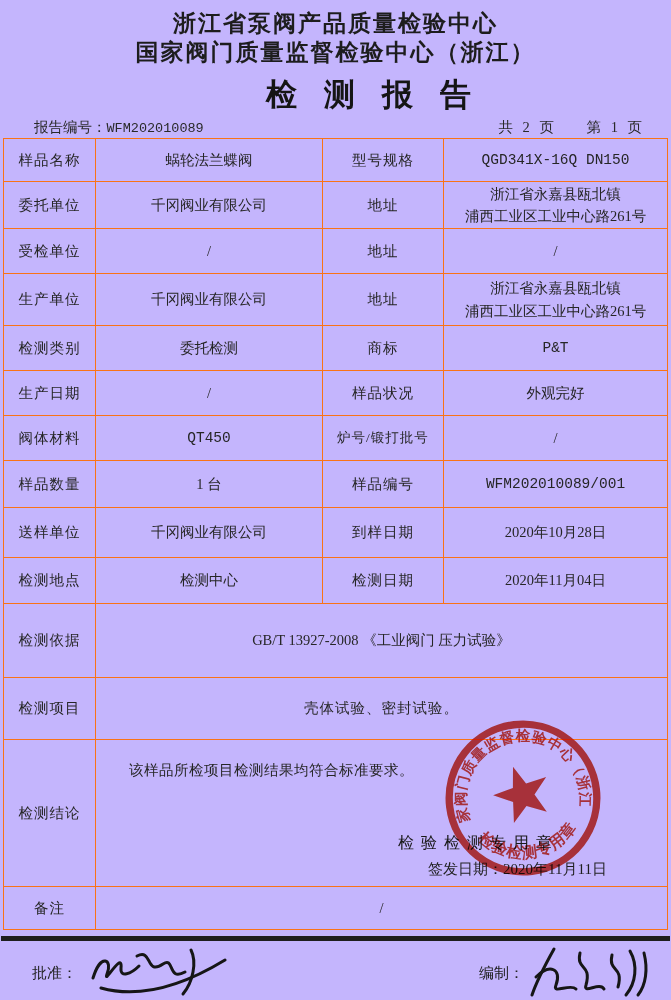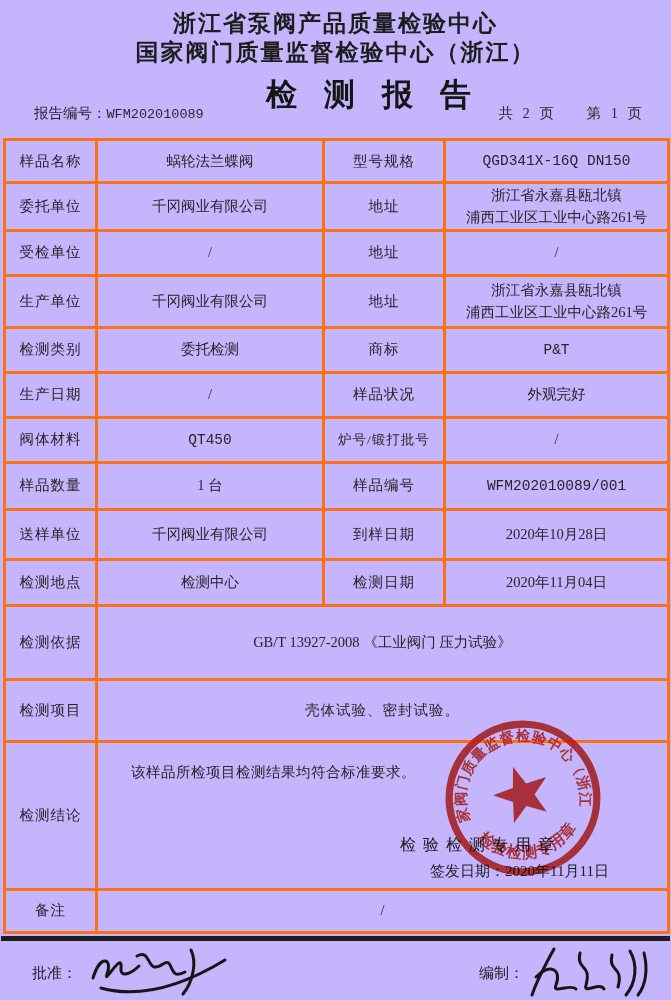--- a/index.html
+++ b/index.html
@@ -22,33 +22,33 @@
     letter-spacing:2px;
   }
   .org1{top:8px;font-size:23px;}
   .org2{top:37px;font-size:23px;}
   .report-title{
     position:absolute;top:74px;left:0;width:100%;
     text-align:center;font-weight:bold;font-size:31px;color:#151515;
     letter-spacing:27px;text-indent:27px;padding-left:33px;
   }
   .report-row{
-    position:absolute;top:104px;left:34px;right:26px;
+    position:absolute;top:118px;left:34px;right:26px;
     display:flex;justify-content:space-between;align-items:flex-end;
     font-size:14.5px;color:#2a2a2a;
   }
   .pageinfo span{margin-left:26px;letter-spacing:3px;}
   .code{font-family:"Liberation Mono","DejaVu Sans Mono",monospace;font-size:13.5px;}
   
   table.report{
     position:absolute;top:138px;left:3px;
     width:664px;border-collapse:collapse;table-layout:fixed;
   }
   table.report td{
-    border:3px solid #f97316;
+    border:1px solid #f97316;
     text-align:center;vertical-align:middle;
     font-size:14.5px;color:#262626;
     padding:0 2px;overflow:visible;
   }
   td.lbl{letter-spacing:1px;}
   .two-line{white-space:pre-line;font-size:13px;line-height:1.55;}
   td.left-val{text-align:left;padding-left:13px;letter-spacing:1px;}
   
   .concl-wrap{position:relative;height:145px;text-align:left;}
   .concl-text{position:absolute;top:20px;left:31px;font-size:14.5px;letter-spacing:0.5px;}

